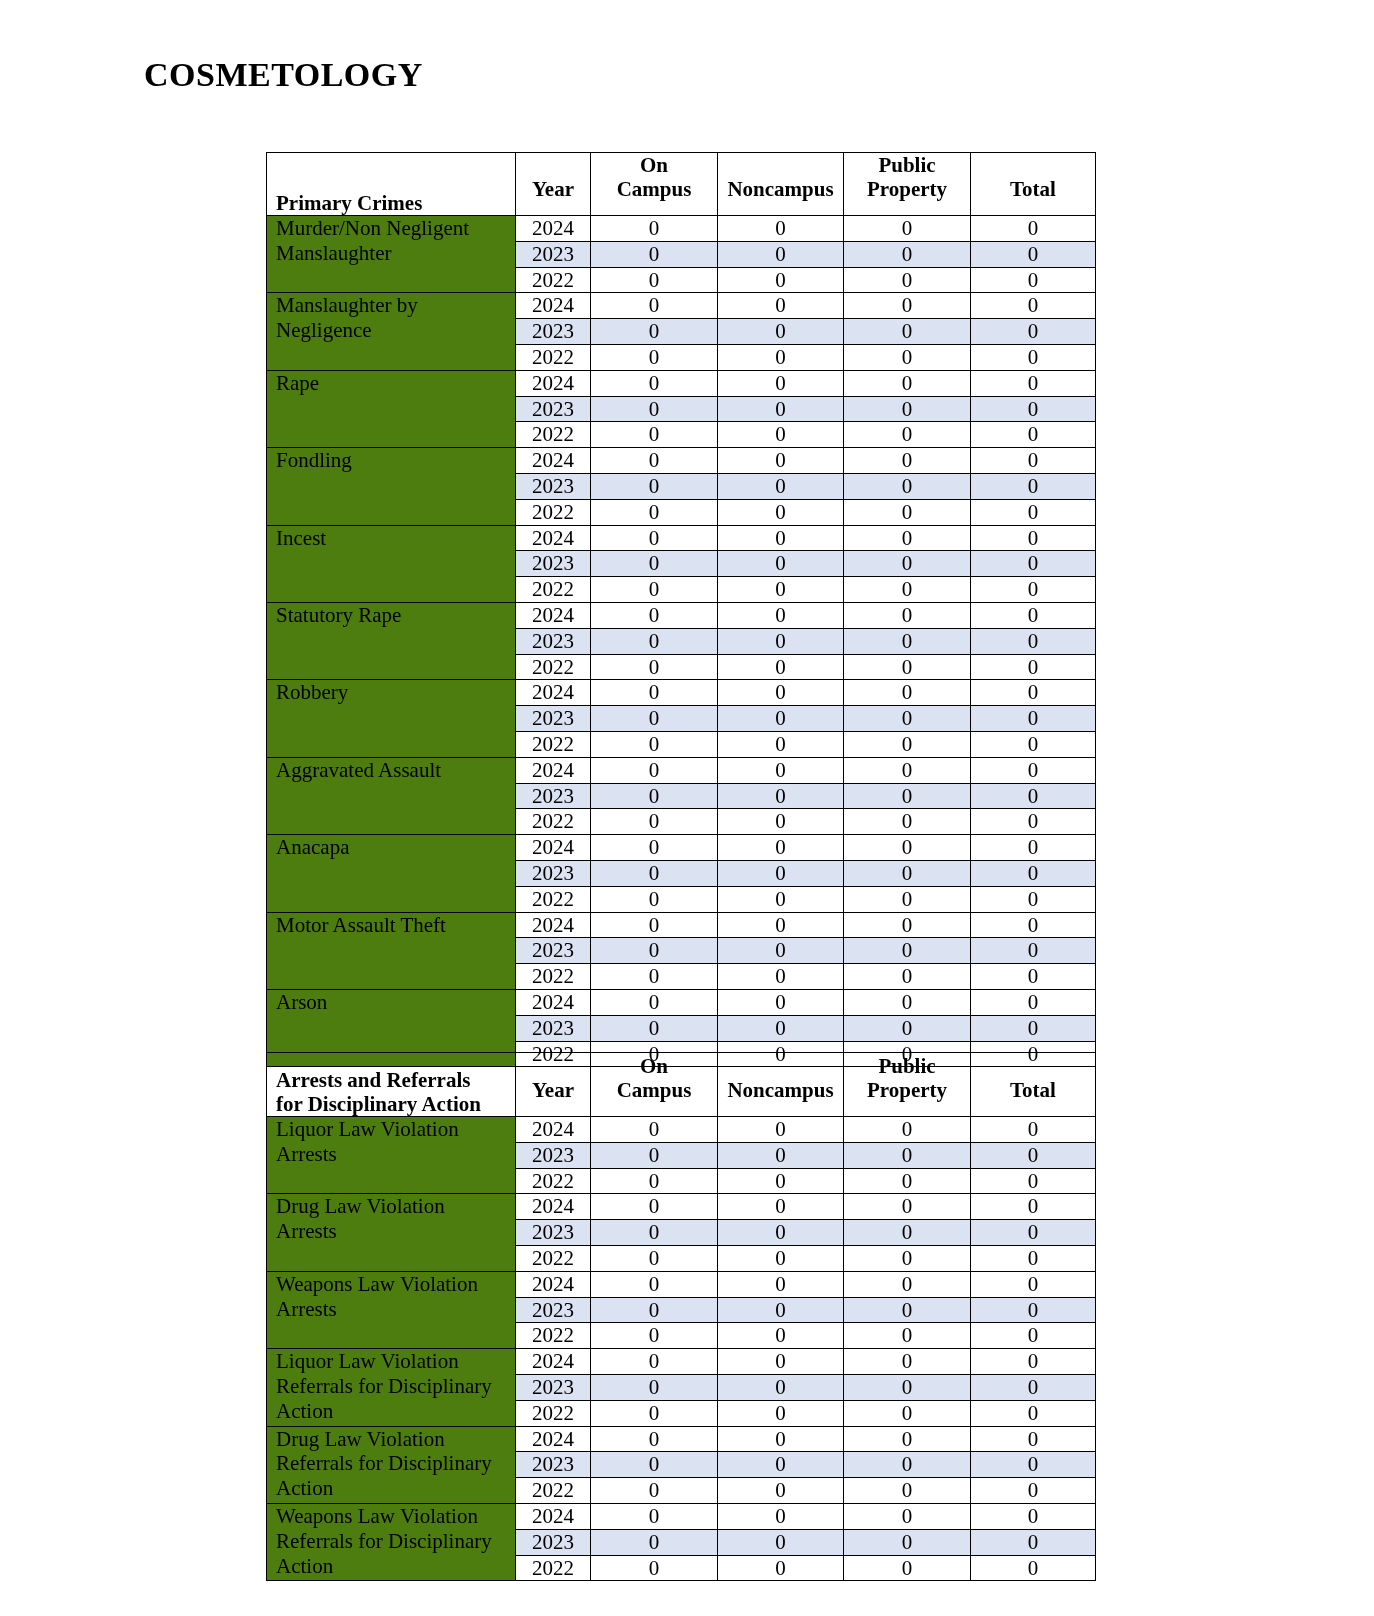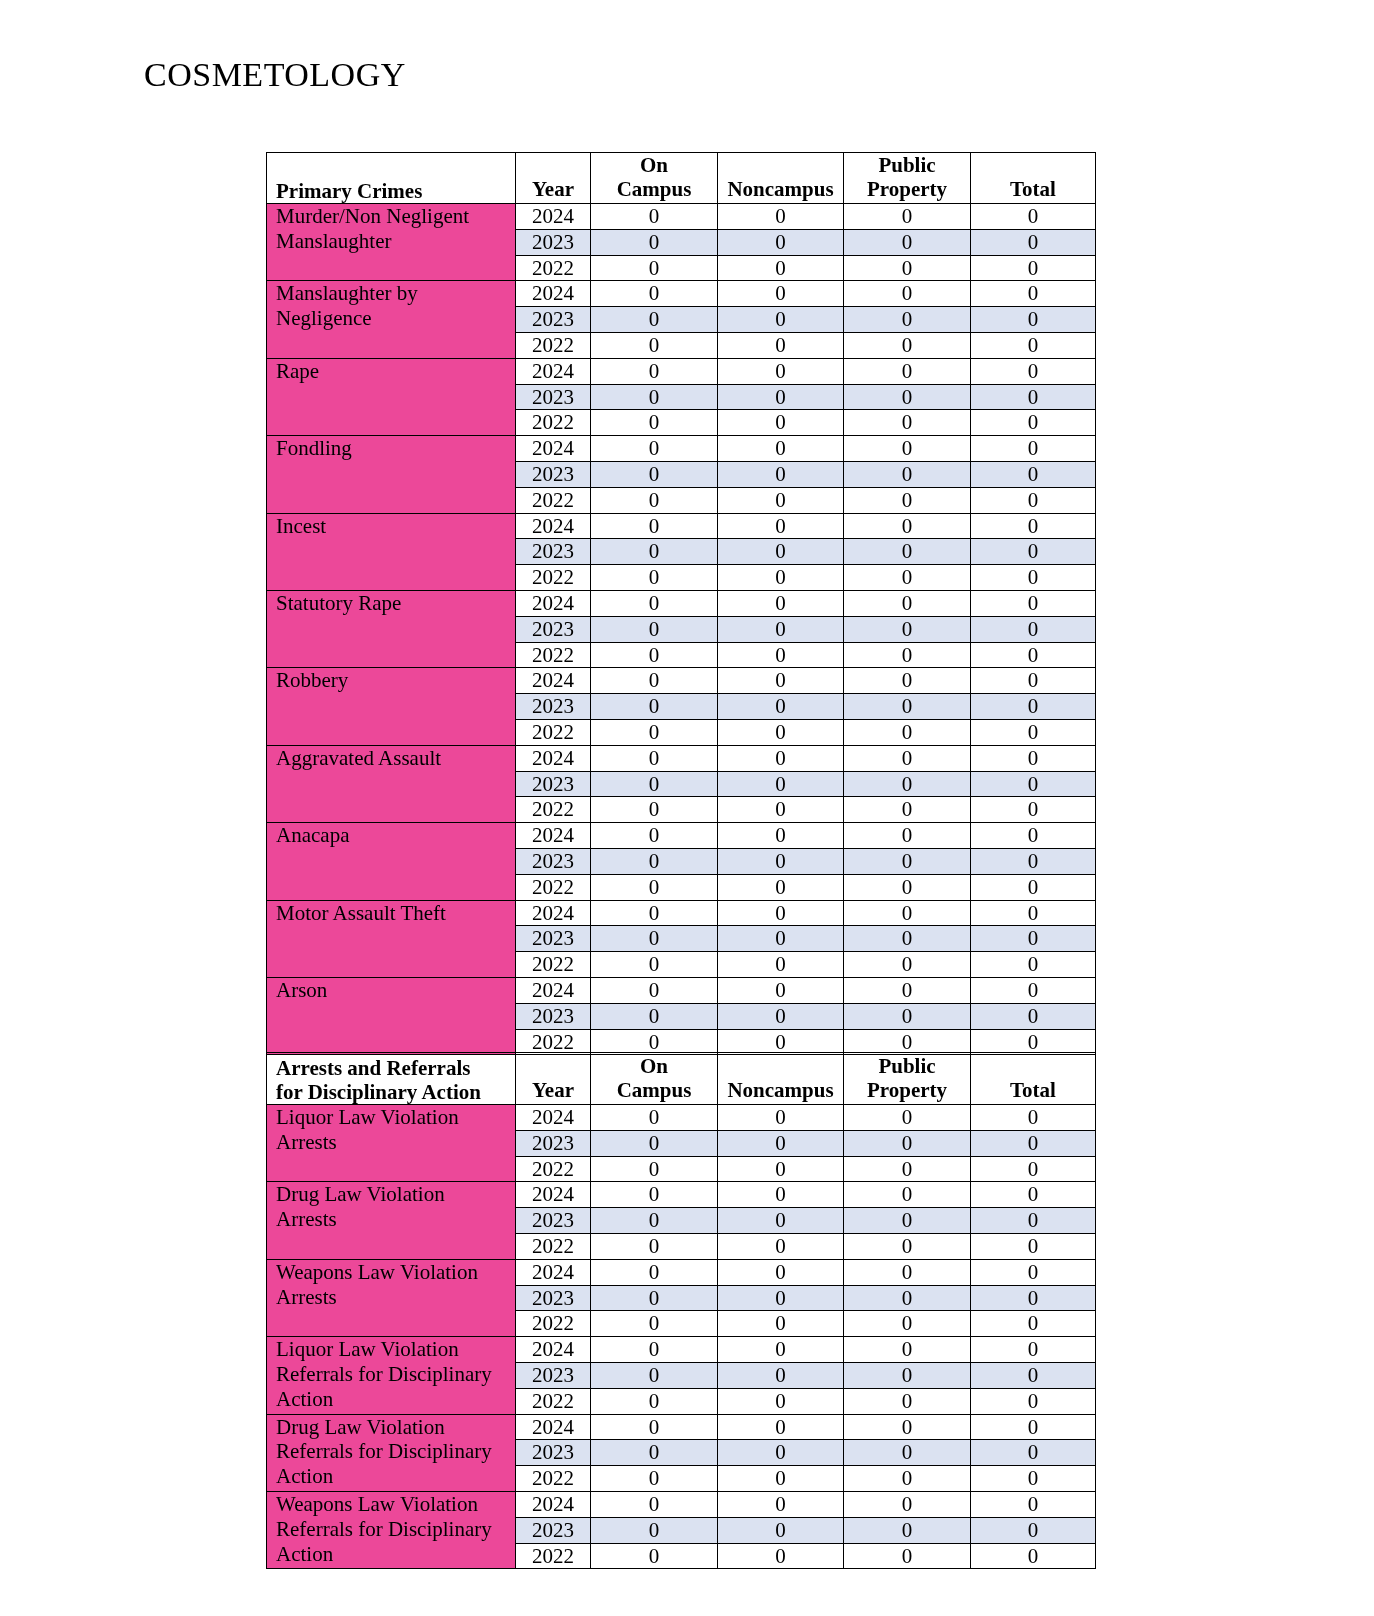--- a/index.html
+++ b/index.html
@@ -15,21 +15,21 @@
   }
   .title-row {
     position: absolute;
     left: 144px;
     top: 56px;
     display: flex;
     align-items: baseline;
     gap: 12px;
     white-space: nowrap;
   }
-  .doc-title { font-size: 34px; font-weight: normal; letter-spacing: 0.5px; }
+  .doc-title { font-size: 34px; font-weight: bold; letter-spacing: 0.5px; }
   .doc-address { font-size: 23px; font-weight: normal; }
 
   .doc-table { position: absolute; left: 266px; width: 829px; }
   .doc-table.t1 { top: 152px; }
   .doc-table.t2 { top: 1052px; }
 
   table {
     border-collapse: collapse;
     table-layout: fixed;
     width: 829px;
@@ -40,32 +40,32 @@
   .cat-header {
     text-align: left;
     vertical-align: bottom;
     font-weight: bold;
     padding: 2px 6px 0 9px;
   }
   .col-header {
     text-align: center;
     vertical-align: bottom;
     font-weight: bold;
-    padding-bottom: 2px;
+    padding-bottom: 14px;
   }
   .t1 .header-row th { height: 45px; }
   .t2 .header-row th { height: 49px; }
   .line { line-height: 24px; }
 
   .data-row { height: 24.8px; }
   .cat-cell {
     text-align: left;
     vertical-align: top;
     padding: 0 0 0 9px;
-    background: #ec4899;
+    background: #4d7c0f;
   }
   .cat-cell .line { line-height: 24.8px; }
   .year-cell, .val-cell { text-align: center; line-height: 24.8px; }
   .hl .year-cell, .hl .val-cell { background: var(--hl, #dbe2f1); }
 </style>
 </head>
 <body>
 
 <div class="page">
 

